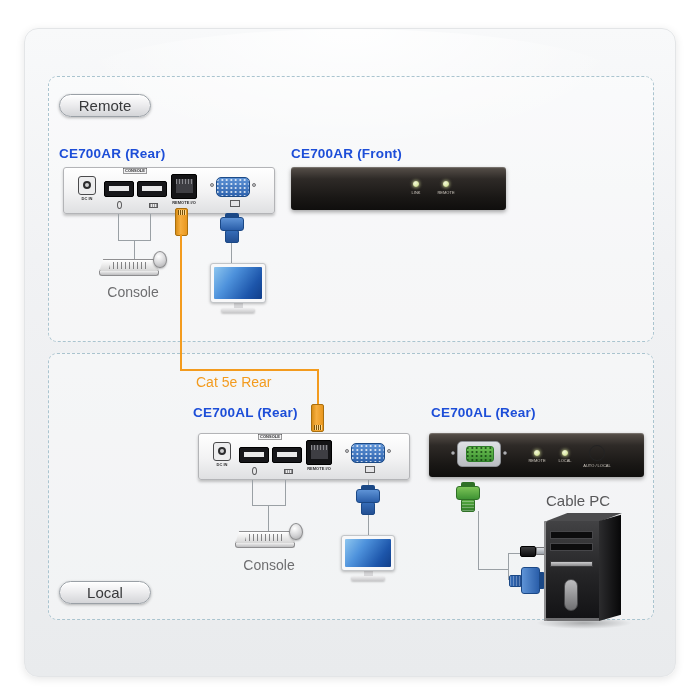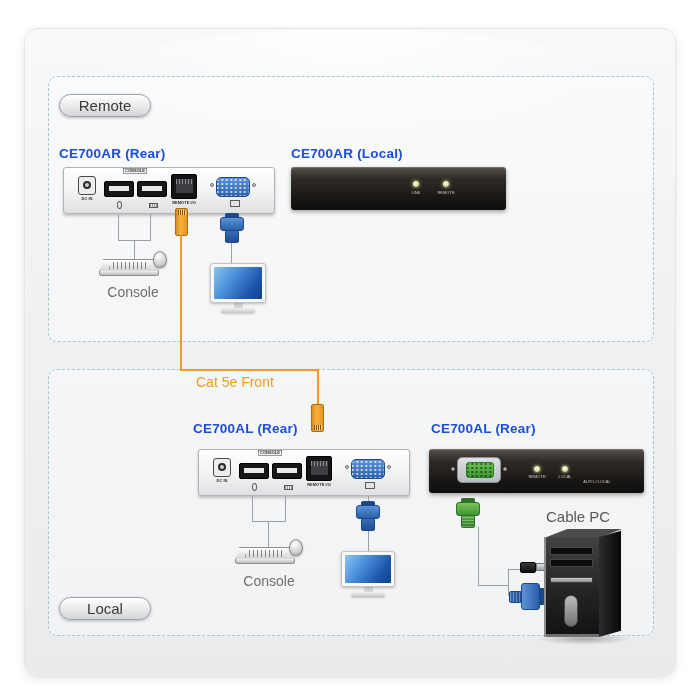--- a/index.html
+++ b/index.html
@@ -169,21 +169,21 @@
       <div class="rj45-port">
           <i></i>
         </div>
       <div class="t6" style="left:90px;top:33px;width:60px;">REMOTE I/O</div>
       <div class="vga-port"></div>
       <div class="screw" style="left:146px;top:15px;"></div>
       <div class="screw" style="left:188px;top:15px;"></div>
       <div class="ticon mon-t"></div>
     </div>
 
-    <div class="dev-title" style="left:242px;top:69px;">CE700AR (Local)</div>
+    <div class="dev-title" style="left:242px;top:69px;">CE700AR (Front)</div>
 
     <div class="front-panel" style="left:242px;top:90px;width:215px;height:43px;">
       <div class="led" style="left:122px;top:14px;"></div>
       <div class="t6 led-label" style="left:95px;top:24px;width:60px;">LINK</div>
       <div class="led" style="left:152px;top:14px;"></div>
       <div class="t6 led-label" style="left:125px;top:24px;width:60px;">REMOTE</div>
     </div>
 
     <div class="gline" style="left:69px;top:137px;width:1px;height:27px;"></div>
     <div class="gline" style="left:101px;top:137px;width:1px;height:27px;"></div>
@@ -207,21 +207,21 @@
     </div>
     <div class="monitor" style="left:161px;top:186px;width:56px;">
       <div class="mon-frame">
           <div class="mon-screen"></div>
         </div>
       <div class="mon-stand"></div>
       <div class="mon-base"></div>
     </div>
   </div>
 
-  <div class="sect" style="left:48px;top:369px;width:606px;height:267px;">
+  <div class="sect" style="left:48px;top:353px;width:606px;height:267px;">
     <div class="dev-title" style="left:144px;top:51px;">CE700AL (Rear)</div>
 
     <div class="rear-panel" style="left:149px;top:79px;">
       <div class="dc-jack">
           <i></i>
         </div>
       <div class="t6" style="left:-7px;top:29px;width:60px;">DC IN</div>
       <div class="t6 console-tag" style="left:41px;top:1px;width:60px;"><span>CONSOLE</span></div>
       <div class="usb-port" style="left:40px;">
           <i></i>
@@ -323,14 +323,14 @@
 
   <div class="rj45-plug tip-top" style="left:175px;top:208px;">
       <i></i>
     </div>
   <div class="cline" style="left:180px;top:234px;width:2px;height:137px;"></div>
   <div class="cline" style="left:180px;top:369px;width:139px;height:2px;"></div>
   <div class="cline" style="left:317px;top:369px;width:2px;height:36px;"></div>
   <div class="rj45-plug tip-bottom" style="left:311px;top:404px;">
       <i></i>
     </div>
-  <div class="cable-label" style="left:196px;top:374px;">Cat 5e Front</div>
+  <div class="cable-label" style="left:196px;top:374px;">Cat 5e Rear</div>
 </div>
 
 </body></html>

